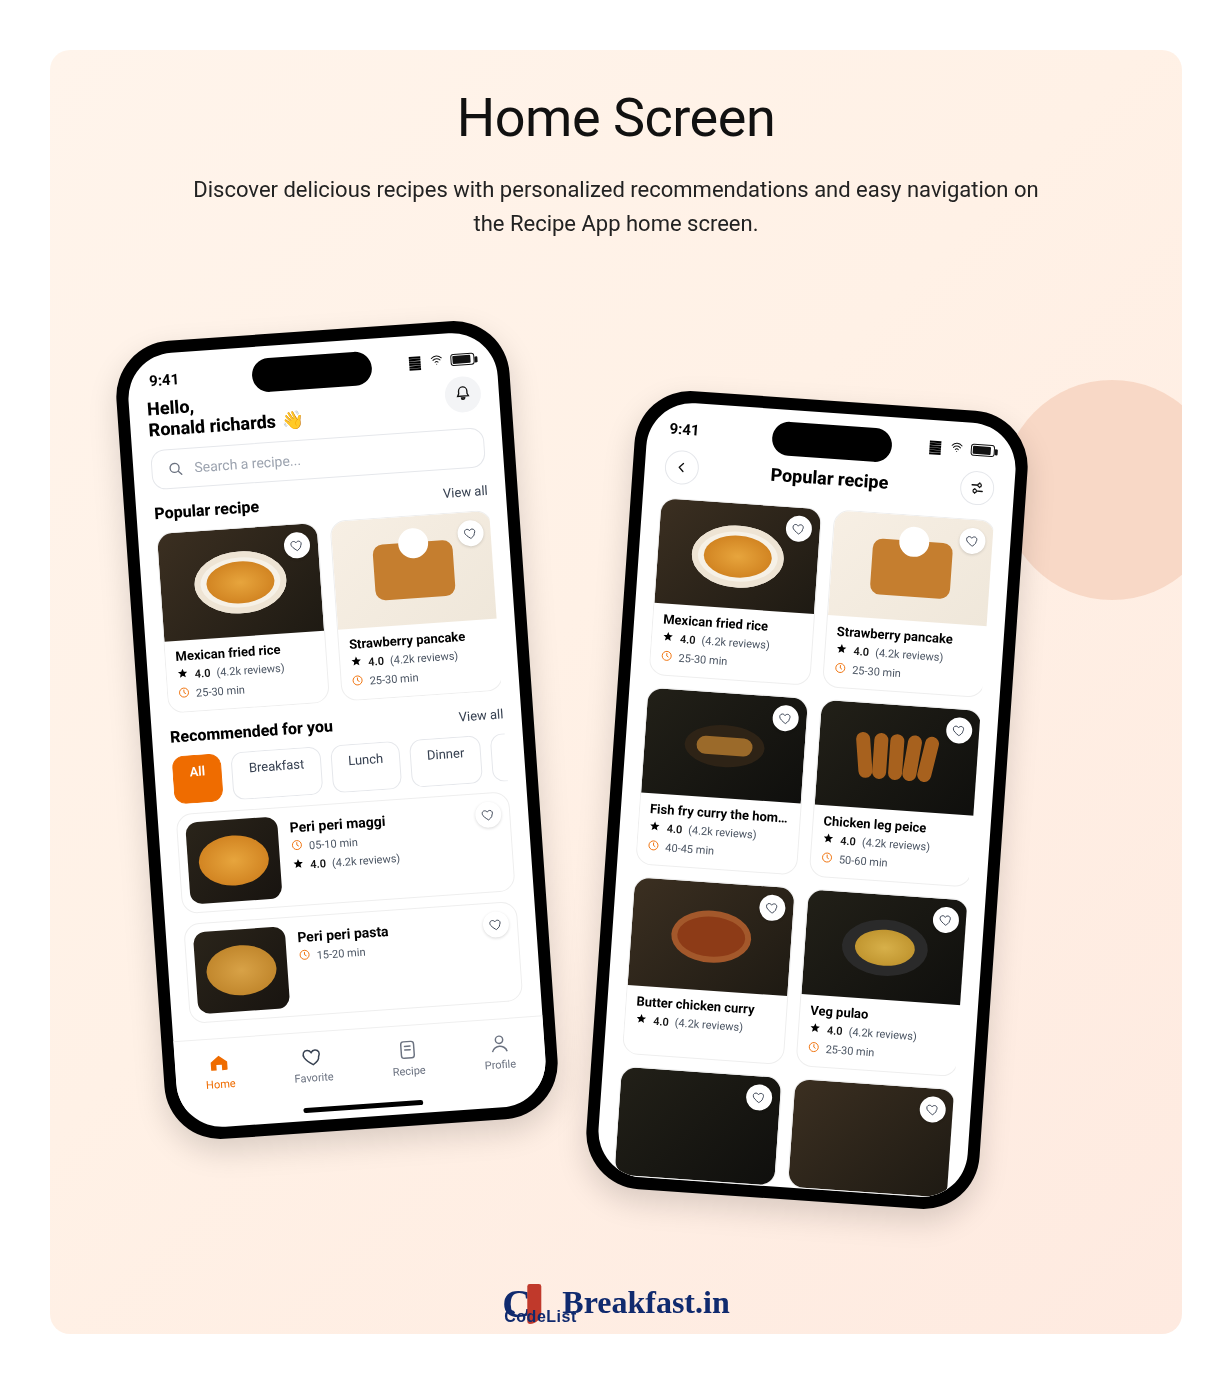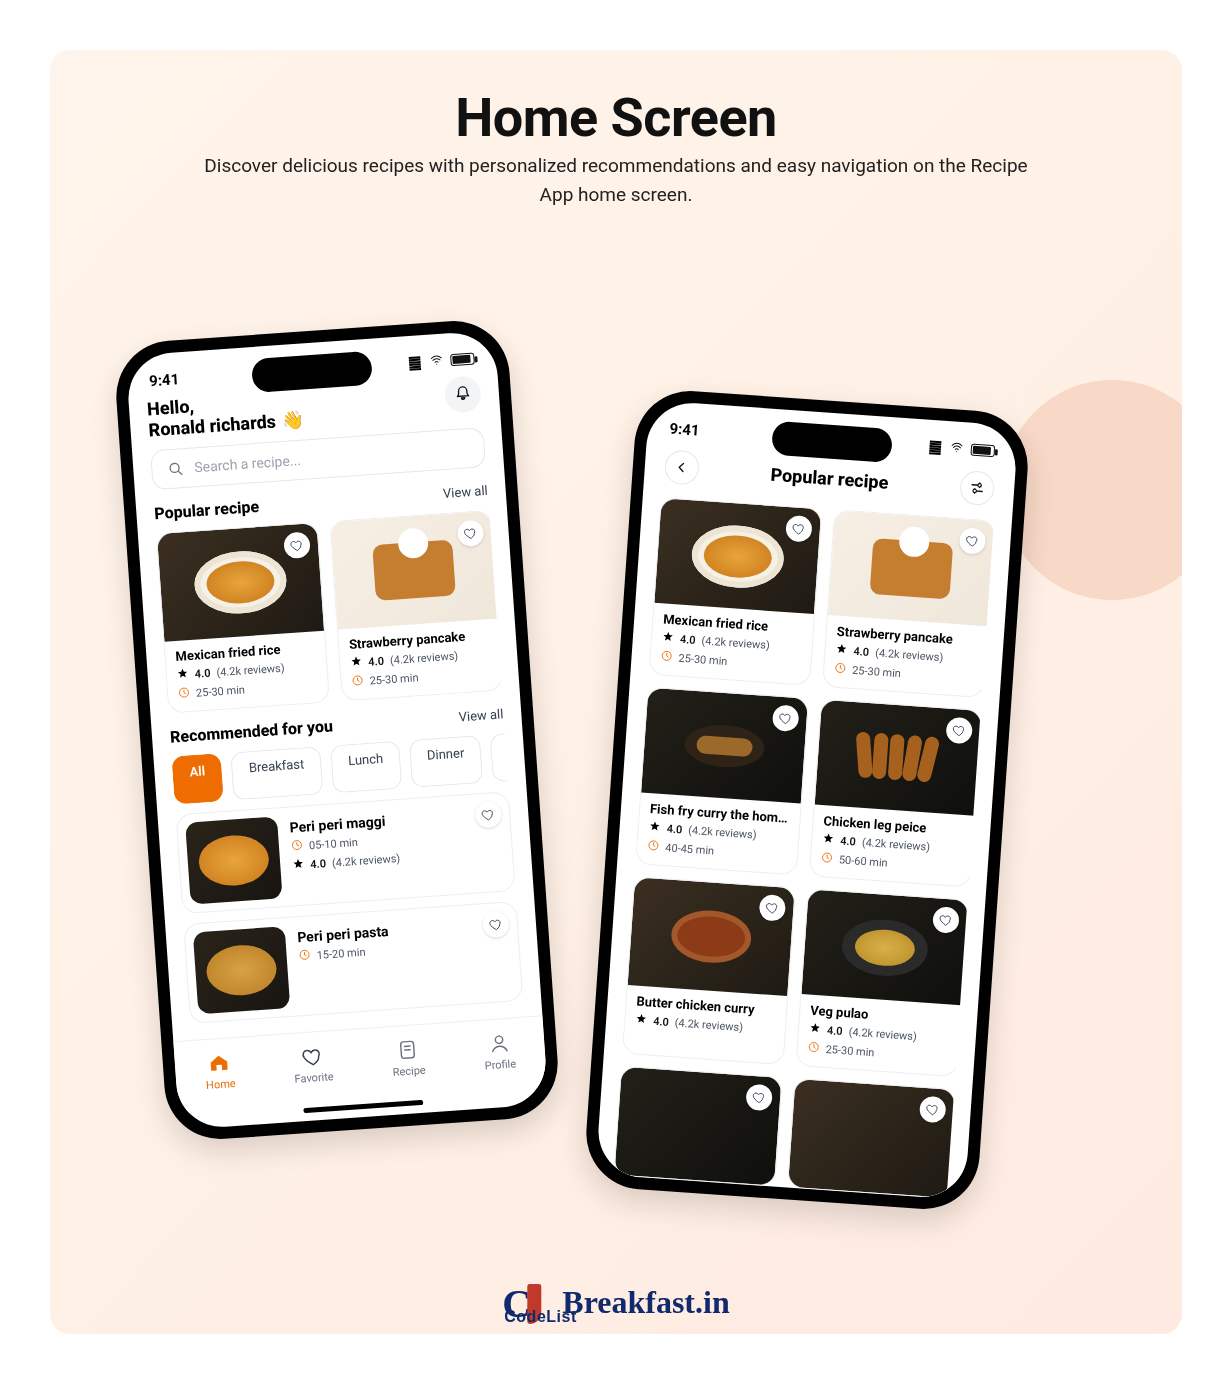--- a/index.html
+++ b/index.html
@@ -29,27 +29,27 @@
     background: #f7d5c2;
     opacity: .9;
   }
   .headline {
     text-align: center;
     padding-top: 36px;
     width: 100%;
   }
   .headline h1 {
     font-size: 54px;
-    font-weight: 700;
+    font-weight: 400;
     color: #111;
     letter-spacing: -0.5px;
   }
   .headline p {
-    margin-top: 2px;
-    font-size: 19px;
+    margin-top: 24px;
+    font-size: 22px;
     color: #222;
     max-width: 860px;
     margin-left: auto;
     margin-right: auto;
     line-height: 1.55;
   }
 
   
   .phone {
     position: absolute;

